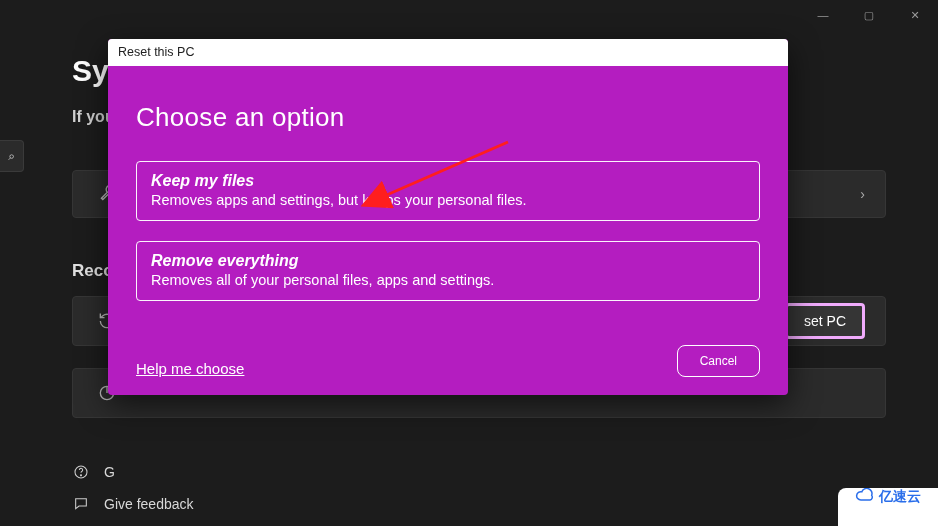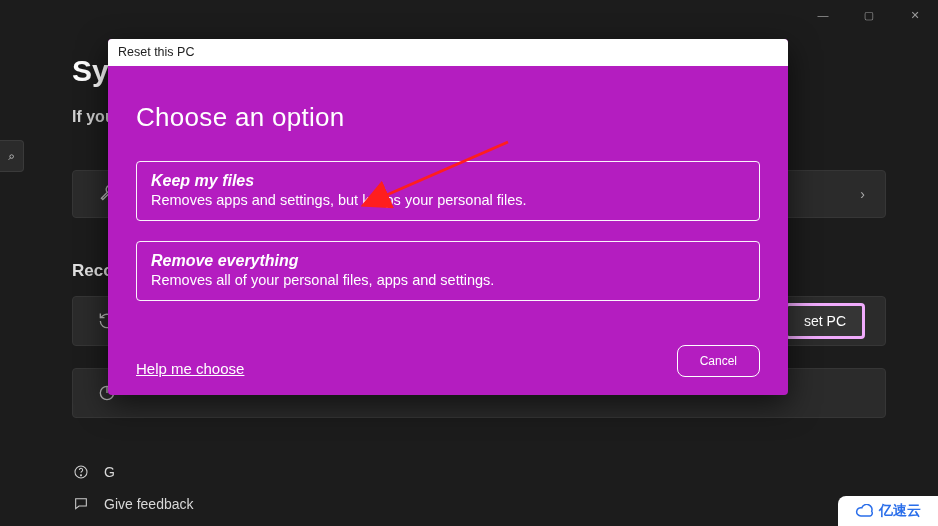--- a/index.html
+++ b/index.html
@@ -86,23 +86,23 @@
   }
 
   
   .arrow{
     position:absolute; pointer-events:none;
     left:250px; top:95px; width:160px; height:80px;
   }
 
   
   .brand-badge{
-    position:absolute; right:0; bottom:0; width:100px; height:30px;
+    position:absolute; right:0; bottom:0; width:100px; height:38px;
     background:#fff; border-top-left-radius:8px;
-    display:flex; align-items:center; justify-content:center;
+    display:flex; justify-content:center;
     font-size:14px; font-weight:600; color:#2a6eea;
   }
   .brand-badge svg{margin-right:4px;}
 </style>
 </head>
 <body>
 
 <div class="desktop">
 
   <div class="titlebar">

